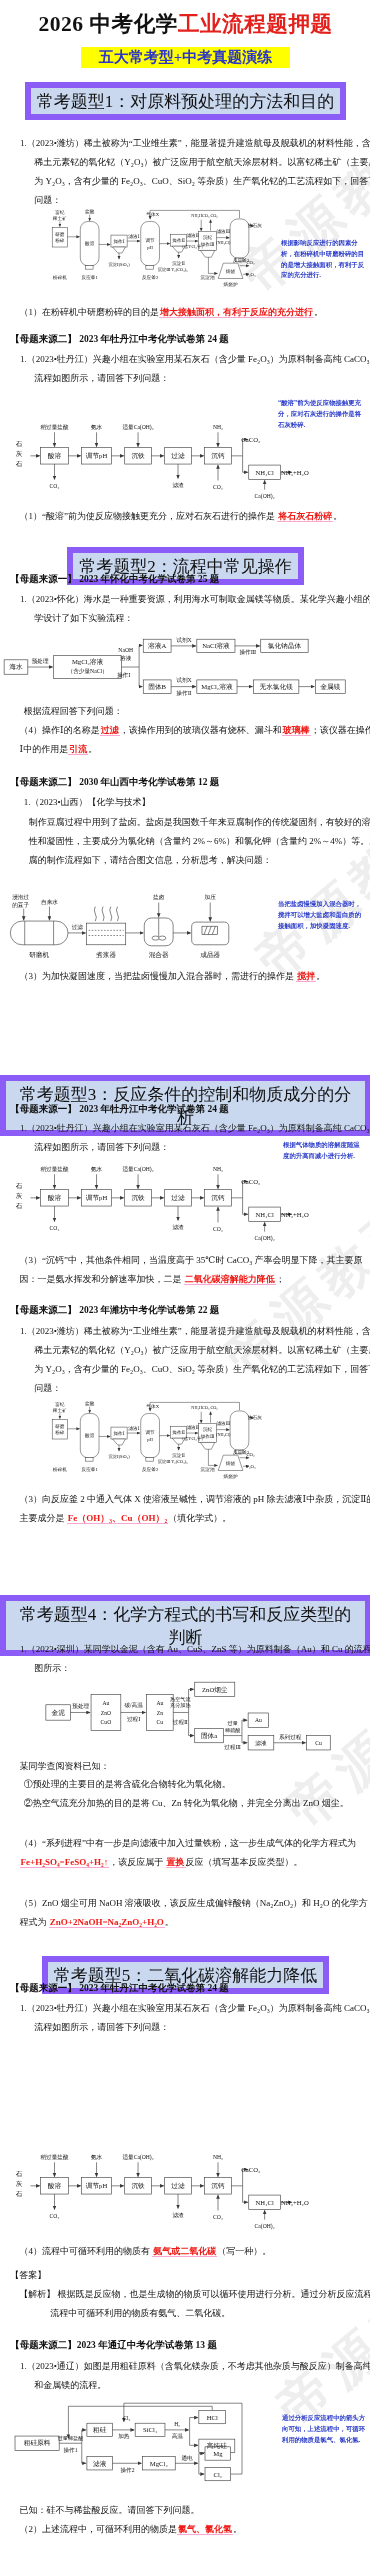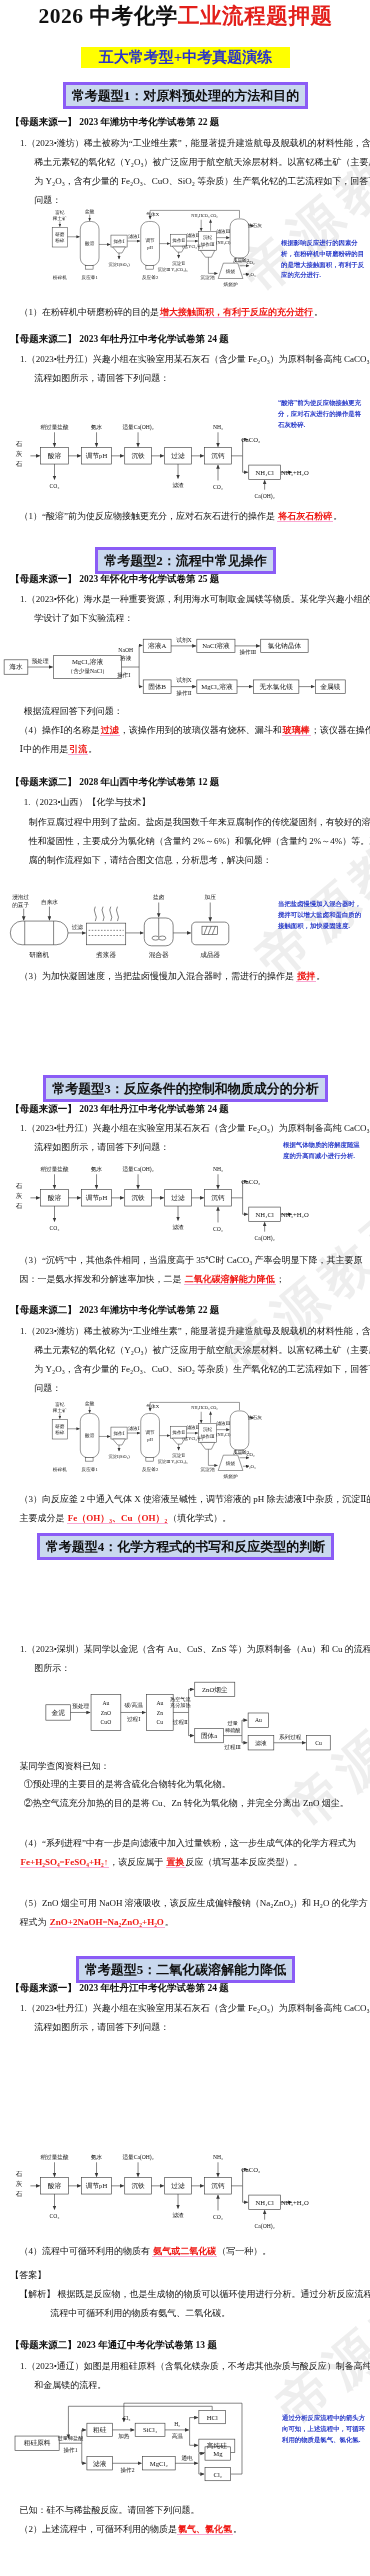--- a/index.html
+++ b/index.html
@@ -4,21 +4,21 @@
 <style>
   html,body{margin:0;padding:0;background:#fff;}
   .page{position:relative;width:371px;height:2623px;background:#fff;overflow:hidden;
         font-family:"Liberation Serif","DejaVu Serif",serif;color:#111;}
   .abs{position:absolute;}
   .title{width:100%;text-align:center;font-size:21.6px;font-weight:bold;letter-spacing:0.5px;}
   .title .red{color:#e3201b;}
   .subtitle{width:100%;text-align:center;}
   .subtitle span{display:inline-block;background:#ffff00;color:#2b35c8;font-size:15px;font-weight:bold;padding:1px 18px;}
   .typ{width:100%;text-align:center;}
-  .typ span{display:inline-block;background:#c9d8ee;border:3px solid #8b5cf6;font-size:13px;font-weight:bold;padding:1.5px 6.2px;}
+  .typ span{display:inline-block;background:#c9d8ee;border:6px solid #8b5cf6;font-size:17px;font-weight:normal;padding:1.5px 6.2px;}
   .src{left:10.3px;width:355px;font-size:9.5px;font-weight:bold;}
   .q{left:10.3px;width:353px;font-size:9px;line-height:19px;padding-left:24px;text-indent:-14.4px;}
   .plain{left:10.3px;width:355px;font-size:9px;line-height:19px;}
   .line{left:10.3px;width:357px;font-size:9px;line-height:19px;padding-left:9.3px;}
   .ind{padding-left:18.5px;}
   .ind2{padding-left:13.4px;}
   .ana{left:10.3px;width:355px;font-size:9px;line-height:19px;padding-left:40px;text-indent:-31px;}
   .ans{color:#ef1a16;font-weight:bold;border-bottom:1px solid #f9a8d4;padding:0 1px;}
   .note{color:#2b3cc9;font-weight:bold;font-size:6.4px;line-height:10.8px;
         font-family:"Liberation Sans","DejaVu Sans",sans-serif;}
@@ -44,29 +44,28 @@
         </marker>
       </defs>
   </svg>
 
   <div class="wm" style="left:222px;top:170px">帝源教育</div>
   <div class="wm" style="left:237px;top:855px">帝源教育</div>
   <div class="wm" style="left:206px;top:1252px">帝源教育</div>
   <div class="wm" style="left:268px;top:1705px">帝源教育</div>
   <div class="wm" style="left:258px;top:2303px">帝源教育</div>
 
-  <div class="abs title" style="top:1px">
+  <div class="abs title" style="top:9px">
     <span>2026 中考化学</span><span class="red">工业流程题押题</span>
   </div>
   <div class="abs subtitle" style="top:47px">
     <span>五大常考型+中考真题演练</span>
   </div>
 
   <div class="abs typ" style="top:82px"><span>常考题型1：对原料预处理的方法和目的</span></div>
-  <div class="abs src" style="top:116px">【母题来源一】 2023 年潍坊中考化学试卷第 22 题</div>
   <div class="abs q" style="top:134px">1.（2023•潍坊）稀土被称为“工业维生素”，能显著提升建造航母及舰载机的材料性能，含有稀土元素钇的氧化钇（Y₂O₃）被广泛应用于航空航天涂层材料。以富钇稀土矿（主要成分为 Y₂O₃，含有少量的 Fe₂O₃、CuO、SiO₂ 等杂质）生产氧化钇的工艺流程如下，回答下列问题：</div>
 
   <div class="abs" style="top:207px;left:15.5px">
     <svg id="fc-rare" width="258" height="83" viewBox="0 0 600 195">
       <g class="ln">
         <line x1="100" y1="34" x2="100" y2="46" marker-end="url(#arw)"></line>
         <rect class="bx" x="82" y="48" width="36" height="46"></rect>
         <line x1="118" y1="70" x2="146" y2="70" marker-end="url(#arw)"></line>
         <line x1="170" y1="18" x2="170" y2="32" marker-end="url(#arw)"></line>
         <rect class="bx" x="148" y="34" width="44" height="104" rx="18"></rect>
@@ -241,21 +240,21 @@
         <text x="421" y="108">MgCl₂溶液</text>
         <text x="536" y="108">无水氯化镁</text>
         <text x="641" y="108">金属镁</text>
       </g>
     </svg>
   </div>
 
   <div class="abs plain ind2" style="top:702px">根据流程回答下列问题：</div>
   <div class="abs line" style="top:721px"><span>（4）操作Ⅰ的名称是</span><span class="ans">过滤</span><span>，该操作用到的玻璃仪器有烧杯、漏斗和</span><span class="ans">玻璃棒</span><span>；该仪器在操作Ⅰ中的作用是</span><span class="ans">引流</span><span>。</span></div>
 
-  <div class="abs src" style="top:776px">【母题来源二】 2028 年山西中考化学试卷第 12 题</div>
+  <div class="abs src" style="top:776px">【母题来源二】 2030 年山西中考化学试卷第 12 题</div>
   <div class="abs plain ind2" style="top:793px">1.（2023•山西）【化学与技术】</div>
   <div class="abs plain ind" style="top:813px">制作豆腐过程中用到了盐卤。盐卤是我国数千年来豆腐制作的传统凝固剂，有较好的溶解性和凝固性，主要成分为氯化钠（含量约 2%～6%）和氯化钾（含量约 2%～4%）等。豆腐的制作流程如下，请结合图文信息，分析思考，解决问题：</div>
 
   <div class="abs" style="top:892px;left:0">
     <svg width="371" height="70" viewBox="0 0 720 135">
       <g class="ln">
         <line x1="46" y1="32" x2="46" y2="54" marker-end="url(#arw)"></line>
         <line x1="96" y1="28" x2="96" y2="54" marker-end="url(#arw)"></line>
         <rect class="bx" x="20" y="56" width="112" height="46" rx="23"></rect>
         <line x1="48" y1="56" x2="48" y2="102"></line>
@@ -425,21 +424,21 @@
         <text class="xs" x="365" y="150" text-anchor="start">沉淀Ⅲ Y₂(CO₃)₃</text>
         <text class="s" x="501" y="154">焙烧</text>
         <text class="s" x="501" y="186">焙烧炉</text>
         <text class="s" x="548" y="134" text-anchor="start">CO₂</text>
         <text class="s" x="548" y="162" text-anchor="start">Y₂O₃</text>
       </g>
     </svg>
     </div>
   <div class="abs line" style="top:1490px"><span>（3）向反应釜 2 中通入气体 X 使溶液呈碱性，调节溶液的 pH 除去滤液Ⅰ中杂质，沉淀Ⅱ的主要成分是 </span><span class="ans">Fe（OH）₃、Cu（OH）₂</span><span>（填化学式）。</span></div>
 
-  <div class="abs typ" style="top:1533px"><span>常考题型4：化学方程式的书写和反应类型的判断</span></div>
+  <div class="abs typ" style="top:1595px"><span>常考题型4：化学方程式的书写和反应类型的判断</span></div>
   <div class="abs q" style="top:1640px">1.（2023•深圳）某同学以金泥（含有 Au、CuS、ZnS 等）为原料制备（Au）和 Cu 的流程如图所示：</div>
 
   <div class="abs" style="top:1675px;left:0">
     <svg width="371" height="77" viewBox="0 0 720 150">
       <g class="ln">
         <rect class="bx" x="88" y="58" width="48" height="30"></rect>
         <line x1="136" y1="73" x2="174" y2="73" marker-end="url(#arw)"></line>
         <rect class="bx" x="176" y="38" width="58" height="70"></rect>
         <line x1="234" y1="73" x2="282" y2="73" marker-end="url(#arw)"></line>
         <rect class="bx" x="284" y="38" width="52" height="70"></rect>

